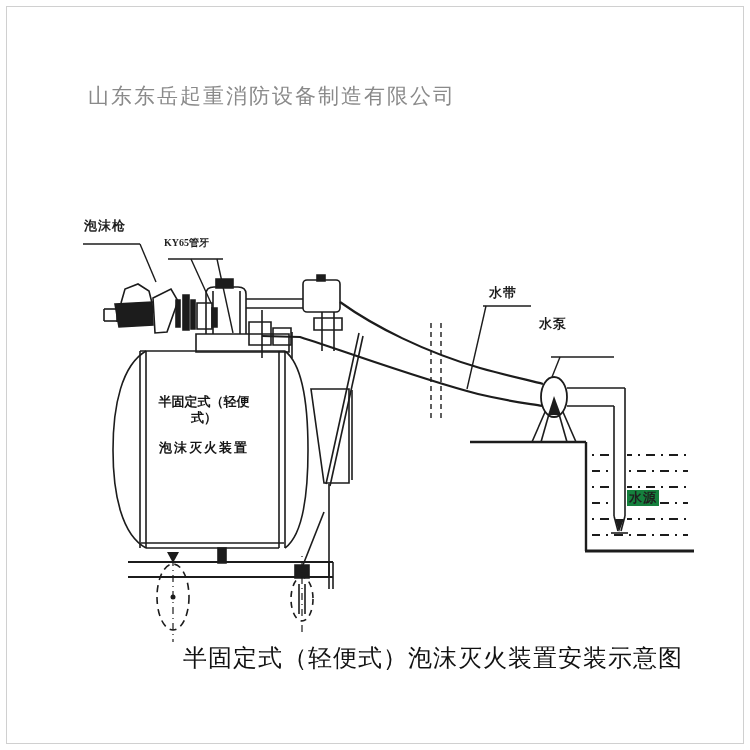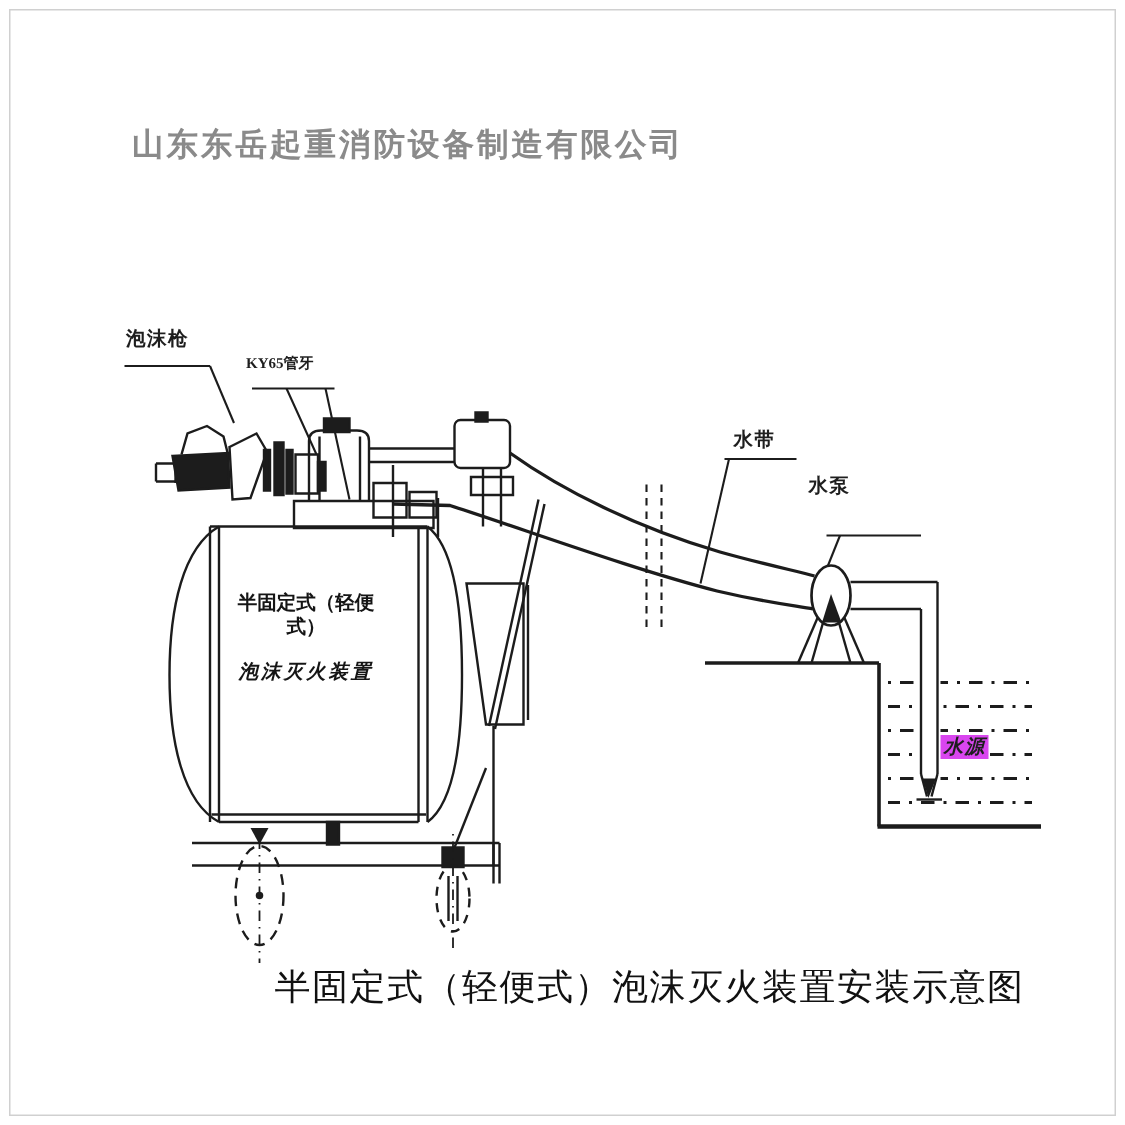--- a/index.html
+++ b/index.html
@@ -6,37 +6,37 @@
   body{
     width:750px;height:750px;background:#ffffff;position:relative;overflow:hidden;
     font-family:"Liberation Serif","DejaVu Serif",serif;
   }
   .page-border{
     position:absolute;left:6px;top:6px;width:736px;height:736px;
     border:1px solid var(--page-border,#d0d0d0);pointer-events:none;
   }
   .company-title{
     position:absolute;left:88px;top:82px;
-    font-size:21px;font-weight:700;letter-spacing:2px;
+    font-size:21px;font-weight:400;letter-spacing:2px;
     color:var(--title-gray,#8a8a8a);white-space:nowrap;
   }
   svg.art{position:absolute;left:0;top:0;}
   svg.art *{vector-effect:non-scaling-stroke;}
   .lbl{
     position:absolute;font-size:13px;font-weight:bold;color:#1e1e1e;
     letter-spacing:1px;white-space:nowrap;line-height:1.2;
   }
   .lbl-ky{font-size:10px;letter-spacing:0;}
-  .lbl-source{background:#d946ef;padding:0 2px;font-style:italic;}
+  .lbl-source{background:#15803d;padding:0 2px;}
   .tank-text{
     position:absolute;left:146px;top:394px;width:116px;text-align:center;
     font-size:13px;font-weight:bold;color:#151515;
   }
   .tank-text span{display:block;line-height:16px;}
-  .tank-text .l2{margin-top:14px;letter-spacing:2px;font-style:italic;}
+  .tank-text .l2{margin-top:14px;letter-spacing:2px;}
   .caption{
     position:absolute;left:183px;top:642px;
     font-size:24px;font-weight:normal;letter-spacing:1px;color:var(--caption,#111111);
     white-space:nowrap;
   }
 </style>
 </head>
 <body>
 
 <div class="page-border"></div>

